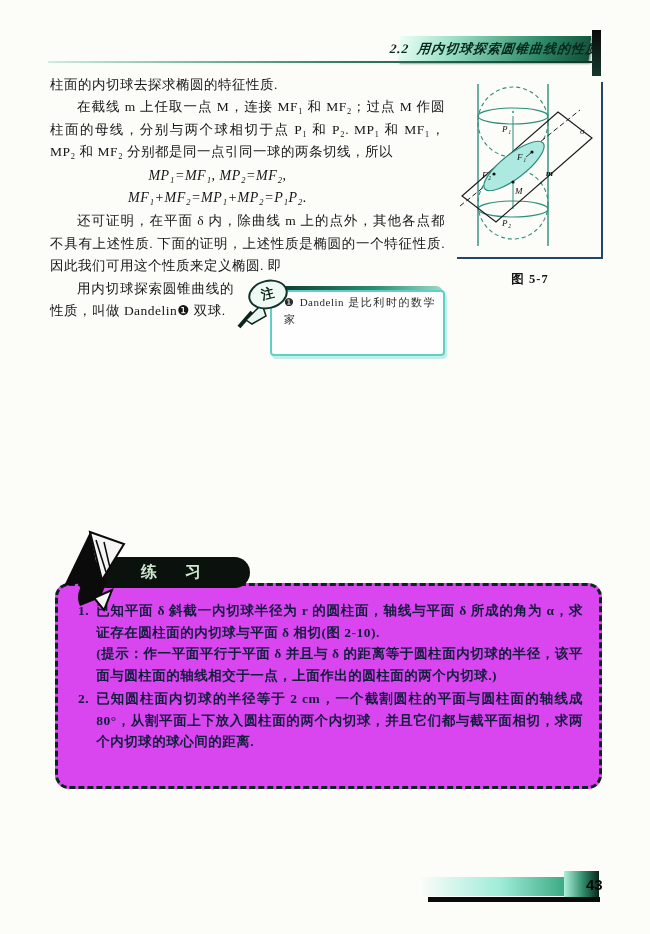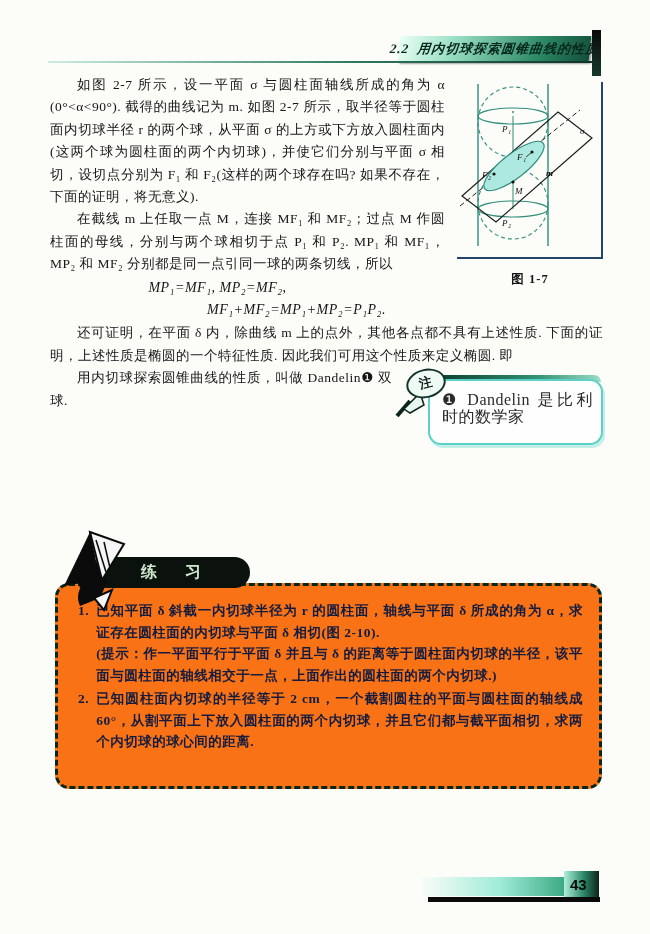--- a/index.html
+++ b/index.html
@@ -35,39 +35,39 @@
     margin:1px 0 1px -60px;font-size:14px;}
   
   .fig-wrap{float:right;width:146px;margin:8px 0 4px 12px;text-align:center;}
   .fig-frame{border-right:2px solid #23456b;border-bottom:2px solid #23456b;
     padding:0 2px 2px 0;}
   .fig-caption{font-weight:bold;font-size:12.5px;margin-top:9px;letter-spacing:1px;}
   
   .note-wrap{float:right;width:205px;height:76px;position:relative;margin:2px 0 2px 6px;}
   .note-box{
     position:absolute;left:30px;right:0;top:10px;bottom:0;
-    border:2px solid #5fd0c8;border-radius:13px;background:#fdfefd;
+    border:2px solid #5fd0c8;border-radius:4px;background:#fdfefd;
     box-shadow:2px 3px 0 #c4efe9;
-    padding:10px 8px 4px 12px;font-size:16px;line-height:17px;
+    padding:2px 8px 4px 12px;font-size:11px;line-height:17px;
     color:#2a2a2a;text-align:justify;letter-spacing:.5px;
   }
   .note-topbar{position:absolute;left:34px;right:2px;top:6px;height:7px;
     border-radius:8px 10px 0 0;
     background:linear-gradient(to right,#0b3b2a,#2f8d6f 60%,#9adbc4);}
   .note-badge{
     position:absolute;left:8px;top:0;width:36px;height:25px;
     border:2px solid #11332a;border-radius:50%;background:#effaf4;
     display:flex;align-items:center;justify-content:center;
     font-weight:bold;font-size:13px;color:#0c241c;transform:rotate(-14deg);z-index:2;
   }
   .note-icon{position:absolute;left:-4px;top:16px;z-index:1;}
   
   .practice{
     position:absolute;top:583px;left:55px;width:541px;height:200px;
-    background:#f97316;border:3px dashed #07261c;border-radius:14px;
+    background:#d946ef;border:3px dashed #07261c;border-radius:14px;
   }
   .practice-badge{
     position:absolute;top:-29px;left:34px;width:158px;height:31px;
     background:#0b110d;border-radius:17px;
     color:#cfe9cf;display:flex;align-items:center;justify-content:center;
     font-weight:bold;font-size:16px;letter-spacing:12px;text-indent:12px;z-index:3;
   }
   .practice-icon{position:absolute;top:-58px;left:-8px;z-index:4;}
   .practice-items{
     padding:14px 16px 8px 20px;font-size:13.5px;line-height:21.5px;
@@ -76,21 +76,21 @@
   .p-item{display:flex;gap:7px;margin-bottom:2px;}
   .p-num{flex:0 0 auto;}
   .p-body{flex:1;text-align:justify;}
   
   .footer-strip{position:absolute;top:877px;left:420px;width:146px;height:19px;
     background:linear-gradient(to right,rgba(252,252,249,0),#9fecd8 55%,#3aa881);}
   .footer-num{
     position:absolute;top:871px;left:564px;width:35px;height:27px;
     background:linear-gradient(to right,#aef0da,#2f8a6a 55%,#0b241a);
     display:flex;align-items:center;justify-content:flex-start;
-    padding-left:6px;font-weight:bold;font-size:15px;color:#0a0a0a;
+    padding-left:22px;font-weight:bold;font-size:15px;color:#0a0a0a;
     font-family:"Liberation Sans",sans-serif;box-sizing:border-box;
   }
   .footer-line{position:absolute;top:897px;left:428px;width:172px;height:5px;background:#0a0a0a;}
   
   .fig-label{font-family:"Liberation Serif",serif;font-style:italic;font-size:9px;fill:#111;}
 </style>
 </head>
 <body>
 
 <div class="page">
@@ -133,24 +133,24 @@
 
           <text class="fig-label" x="122" y="52">σ</text>
           <text class="fig-label" x="44" y="50">P₁</text>
           <text class="fig-label" x="59" y="78">F₁</text>
           <text class="fig-label" x="24" y="96">F₂</text>
           <text class="fig-label" x="88" y="94" font-weight="bold">m</text>
           <text class="fig-label" x="57" y="112">M</text>
           <text class="fig-label" x="44" y="144">P₂</text>
         </svg>
       </div>
-      <div class="fig-caption">图 1-7</div>
+      <div class="fig-caption">图 5-7</div>
     </div>
 
-    <p class="indent">如图 2-7 所示，设一平面 σ 与圆柱面轴线所成的角为 α (0°&lt;α&lt;90°). 截得的曲线记为 m. 如图 2-7 所示，取半径等于圆柱面内切球半径 r 的两个球，从平面 σ 的上方或下方放入圆柱面内(这两个球为圆柱面的两个内切球)，并使它们分别与平面 σ 相切，设切点分别为 F₁ 和 F₂(这样的两个球存在吗? 如果不存在，下面的证明，将无意义).</p>
+    <p>柱面的内切球去探求椭圆的特征性质.</p>
     <p class="indent">在截线 m 上任取一点 M，连接 MF₁ 和 MF₂；过点 M 作圆柱面的母线，分别与两个球相切于点 P₁ 和 P₂.  MP₁ 和 MF₁，MP₂ 和 MF₂ 分别都是同一点引同一球的两条切线，所以</p>
     <div class="formulas">
       <div>MP₁=MF₁,  MP₂=MF₂,</div>
       <div>MF₁+MF₂=MP₁+MP₂=P₁P₂.</div>
     </div>
     <p class="indent">还可证明，在平面 δ 内，除曲线 m 上的点外，其他各点都不具有上述性质. 下面的证明，上述性质是椭圆的一个特征性质. 因此我们可用这个性质来定义椭圆. 即</p>
 
     <div class="note-wrap">
       <svg class="note-icon" width="34" height="34" viewBox="0 0 34 34">
         <line x1="3" y1="31" x2="16" y2="16" stroke="#0c241c" stroke-width="4"></line>
@@ -178,21 +178,21 @@
     <div class="practice-items">
       <div class="p-item">
         <span class="p-num">1.</span>
         <span class="p-body">
           <span>已知平面 δ 斜截一内切球半径为 r 的圆柱面，轴线与平面 δ 所成的角为 α，求证存在圆柱面的内切球与平面 δ 相切(图 2-10).</span><br>
           <span>(提示：作一平面平行于平面 δ 并且与 δ 的距离等于圆柱面内切球的半径，该平面与圆柱面的轴线相交于一点，上面作出的圆柱面的两个内切球.)</span>
         </span>
       </div>
       <div class="p-item">
         <span class="p-num">2.</span>
-        <span class="p-body">已知圆柱面内切球的半径等于 2 cm，一个截割圆柱的平面与圆柱面的轴线成 60°，从割平面上下放入圆柱面的两个内切球，并且它们都与截平面相切，求两个内切球的球心间的距离.</span>
+        <span class="p-body">已知圆柱面内切球的半径等于 2 cm，一个截割圆柱的平面与圆柱面的轴线成 80°，从割平面上下放入圆柱面的两个内切球，并且它们都与截平面相切，求两个内切球的球心间的距离.</span>
       </div>
     </div>
   </div>
 
   <div class="footer-strip"></div>
   <div class="footer-num">43</div>
   <div class="footer-line"></div>
 
 </div>
 

